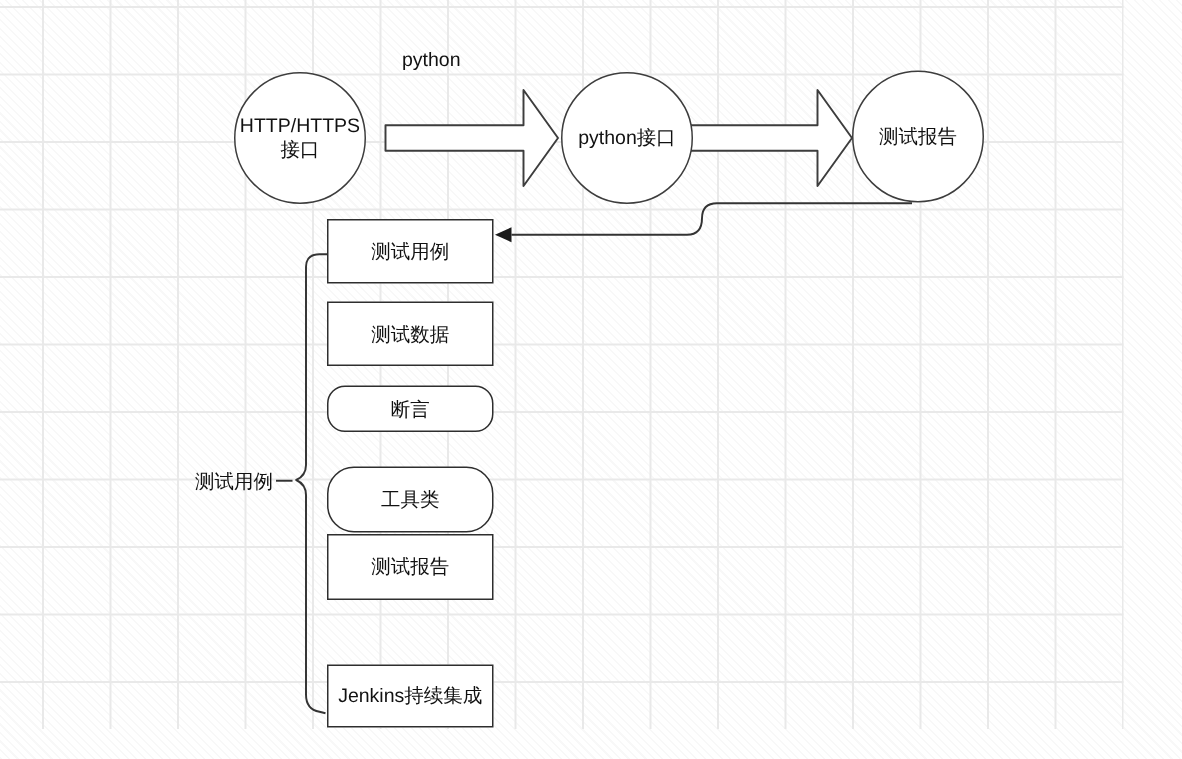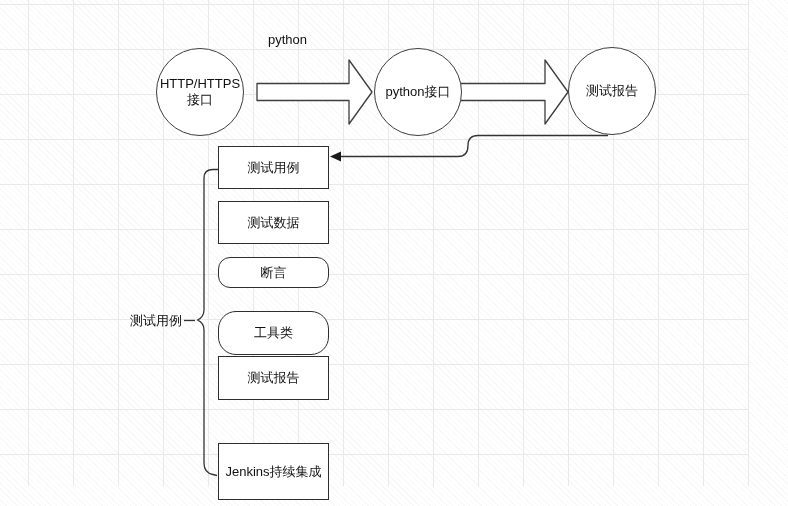--- a/index.html
+++ b/index.html
@@ -43,21 +43,21 @@
   }
   #n1{left:156px;top:48px;width:88px;height:88px;}
   #n2{left:374px;top:48px;width:88px;height:88px;}
   #n3{left:568px;top:47px;width:88px;height:88px;}
   #arrow1-label{left:268px;top:32px;width:64px;text-align:left;}
   #b1{left:218px;top:146px;width:111px;height:43px;}
   #b2{left:218px;top:201px;width:111px;height:43px;text-align:right;}
   #b3{left:218px;top:257px;width:111px;height:31px;border-radius:12px;}
   #b4{left:218px;top:311px;width:111px;height:44px;border-radius:18px;}
   #b5{left:218px;top:356px;width:111px;height:44px;}
-  #b6{left:218px;top:443px;width:111px;height:57px;}
+  #b6{left:218px;top:443px;width:111px;height:42px;}
   #group-label{left:124px;top:313px;width:58px;text-align:right;}
 </style>
 </head>
 <body>
 
 <div class="hatch"></div>
 <div class="grid"></div>
 
 <svg class="overlay" width="788" height="506" viewBox="0 0 788 506">
 

